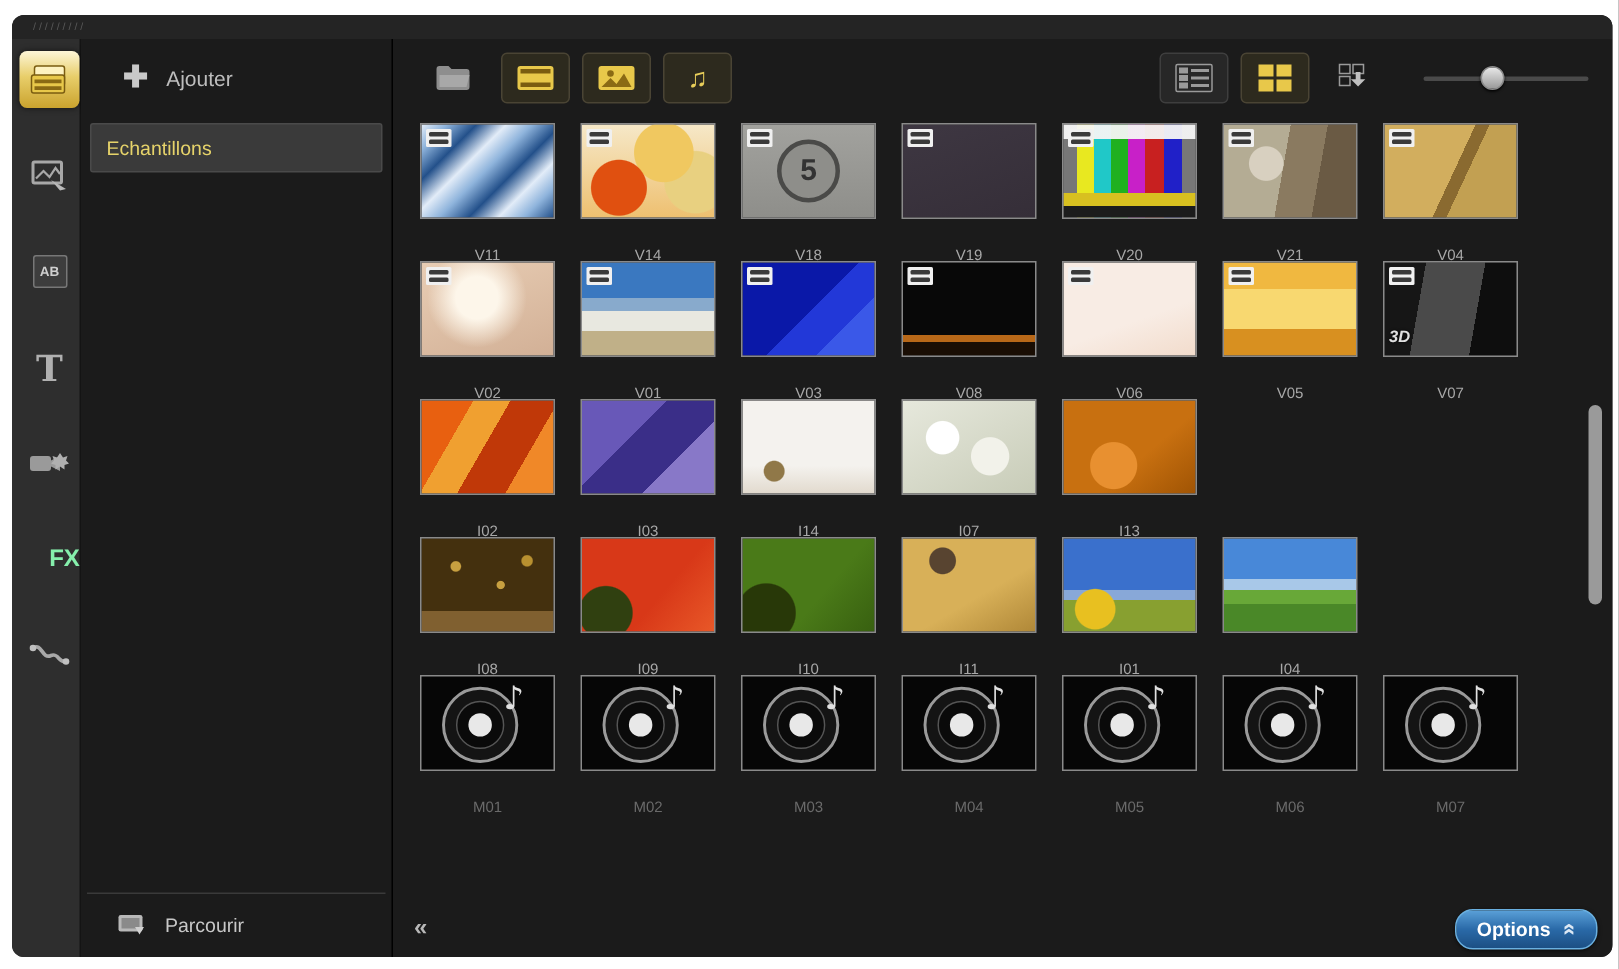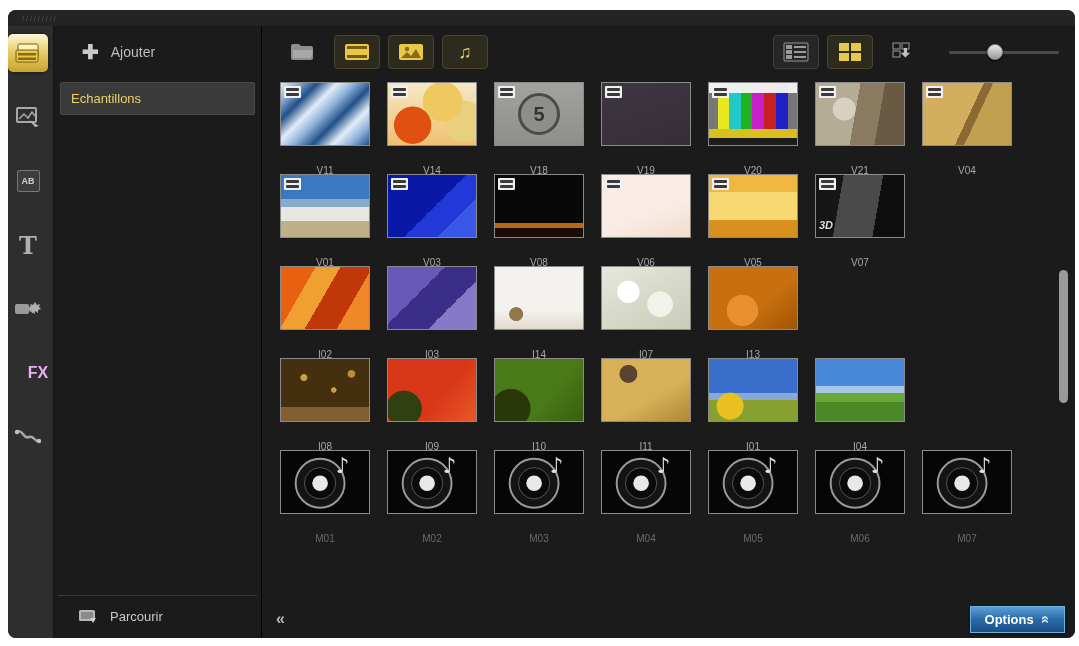--- a/index.html
+++ b/index.html
@@ -3,26 +3,26 @@
 <meta charset="utf-8">
 <style>
   * { margin:0; padding:0; box-sizing:border-box; }
   html,body { width:1079px; height:646px; background:#fff; font-family:"Liberation Sans", sans-serif; overflow:hidden; }
   .app { position:absolute; top:10px; left:8px; right:4px; bottom:8px; background:#1e1e1e; border-radius:8px; overflow:hidden; display:flex; flex-direction:column; }
   .titlebar { height:16px; background:#242424; flex:none; display:flex; align-items:center; padding-left:14px; }
   .deco { color:#5a5a5a; font-size:7px; letter-spacing:2px; }
   .main { flex:1; display:flex; min-height:0; }
 
   
-  .iconbar { width:46px; background:#2e2e2e; flex:none; display:flex; flex-direction:column; align-items:flex-start; padding-top:8px; gap:26px; border-right:1px solid #141414; }
+  .iconbar { width:46px; background:#2e2e2e; flex:none; display:flex; flex-direction:column; align-items:flex-end; padding-top:8px; gap:26px; border-right:1px solid #141414; }
   .tool { width:40px; height:38px; display:flex; align-items:center; justify-content:center; border-radius:5px; color:#9a9a9a; cursor:pointer; }
   .tool.active { background:linear-gradient(180deg,#fdf6d8,#e8ce6a 45%,#caa32e); color:#6b5310; box-shadow:0 0 4px rgba(0,0,0,.6); }
   .tool svg { display:block; }
   .glyph-T { font-family:"DejaVu Serif", serif; font-size:24px; font-weight:bold; color:#b0b0b0; }
-  .glyph-FX { font-size:16px; font-weight:bold; color:#f0abfc; letter-spacing:0;margin-left:20px; }
+  .glyph-FX { font-size:16px; font-weight:bold; color:#86efac; letter-spacing:0;margin-left:20px; }
   .glyph-AB { font-size:9px; font-weight:bold; color:#cfcfcf; background:#3d3d3d; border:1px solid #777; border-radius:2px; padding:5px 4px; }
 
   
   .libpanel { width:208px; background:#1b1b1b; flex:none; display:flex; flex-direction:column; border-right:1px solid #000; }
   .add-row { display:flex; align-items:center; gap:12px; padding:18px 0 14px 28px; color:#bdbdbd; font-size:14px; cursor:pointer; }
   .plus { color:#c9c9c9; font-size:20px; font-weight:bold; line-height:14px; }
   .lib-item { margin:8px 6px 0 6px; padding:8px 10px; font-size:13px; color:#cfcfcf; border-radius:2px; cursor:pointer; }
   .lib-item.selected { background:#3a3a3a; color:#e6d36a; border:1px solid #4a4a4a; }
   .lib-spacer { flex:1; }
   .browse-row { border-top:1px solid #3a3a3a; margin:0 4px; padding:12px 0 14px 20px; display:flex; align-items:center; gap:10px; color:#c8c8c8; font-size:13px; cursor:pointer; }
@@ -52,21 +52,21 @@
   .count-circle { position:absolute; top:50%; left:50%; transform:translate(-50%,-50%); width:42px; height:42px; border-radius:50%; background:#8e8e8a; border:3px solid #4a4a48; display:flex; align-items:center; justify-content:center; font-size:20px; font-weight:bold; color:#333; }
   .thumb svg.vinyl { position:absolute; inset:0; }
 
   
   .vscroll { position:absolute; top:60px; bottom:40px; right:7px; width:9px; }
   .vscroll .sthumb { position:absolute; top:36%; height:26%; width:9px; border-radius:5px; background:#9a9a9a; cursor:pointer; }
 
   
   .bottombar { height:34px; flex:none; display:flex; align-items:center; justify-content:space-between; padding:0 10px 4px 6px; }
   .collapse-btn { color:#b8b8b8; font-size:16px; font-weight:bold; padding:2px 8px; cursor:pointer; }
-  .options-btn { display:flex; align-items:center; gap:8px; background:linear-gradient(180deg,#5aa0d8,#2a6aa8 50%,#1c4f84); border:1px solid #6ab0e0; border-radius:0; padding:4px 14px; color:#fff; font-size:13px; font-weight:bold; cursor:pointer; box-shadow:0 1px 3px rgba(0,0,0,.6); }
+  .options-btn { display:flex; align-items:center; gap:8px; background:linear-gradient(180deg,#5aa0d8,#2a6aa8 50%,#1c4f84); border:1px solid #6ab0e0; border-radius:12px; padding:4px 14px; color:#fff; font-size:13px; font-weight:bold; cursor:pointer; box-shadow:0 1px 3px rgba(0,0,0,.6); }
   .chev-up { display:inline-block; transform:rotate(90deg); font-size:15px; font-weight:bold; color:#dce8f4; }
 </style>
 </head>
 <body>
 
 <div class="app">
   <div class="titlebar">
     <span class="deco">/////////</span>
   </div>
   <div class="main">
@@ -252,20 +252,29 @@
                 <div class="film-badge">
                   <i></i>
                   <i></i>
                 </div>
               </div>
               <div class="label">V04</div>
             </div>
           </div>
           <div class="grid-row">
             <div class="cell">
+              <div class="thumb" style="background: radial-gradient(circle at 42% 38%, rgb(253, 246, 234) 0px, rgb(253, 246, 234) 22%, rgba(0, 0, 0, 0) 52%), linear-gradient(160deg, rgb(232, 205, 180), rgb(210, 176, 150));">
+                <div class="film-badge">
+                  <i></i>
+                  <i></i>
+                </div>
+              </div>
+              <div class="label">V02</div>
+            </div>
+            <div class="cell">
               <div class="thumb" style="background: linear-gradient(rgb(58, 120, 192) 0px, rgb(58, 120, 192) 38%, rgb(136, 170, 204) 38%, rgb(136, 170, 204) 52%, rgb(232, 232, 224) 52%, rgb(232, 232, 224) 74%, rgb(192, 176, 136) 74%);">
                 <div class="film-badge">
                   <i></i>
                   <i></i>
                 </div>
               </div>
               <div class="label">V01</div>
             </div>
             <div class="cell">
               <div class="thumb" style="background: linear-gradient(135deg, rgb(10, 24, 168) 0px, rgb(10, 24, 168) 52%, rgb(34, 56, 216) 52%, rgb(34, 56, 216) 74%, rgb(58, 88, 232) 74%);">

